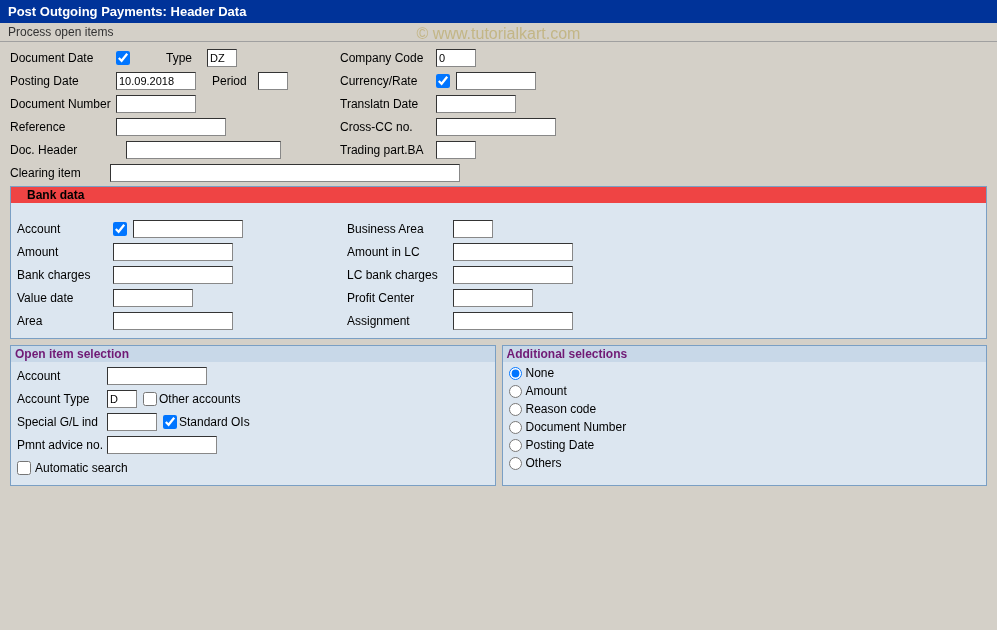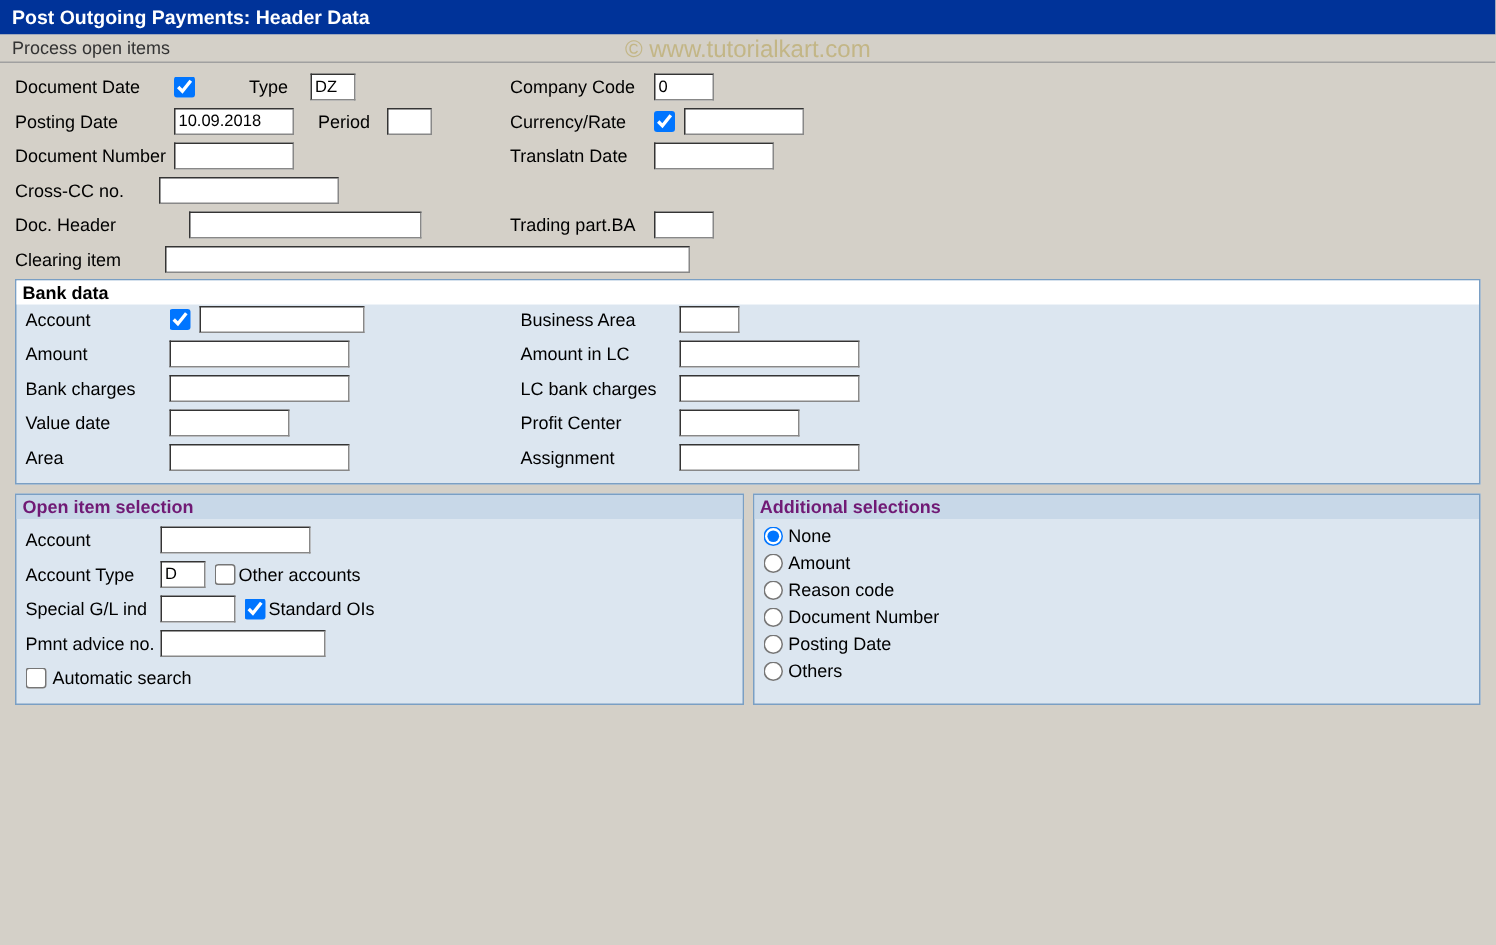--- a/index.html
+++ b/index.html
@@ -60,23 +60,23 @@
       background: #dce6f0;
       margin-bottom: 6px;
       padding: 4px 6px;
       position: relative;
     }
     .section-title {
       font-size: 12px;
       font-weight: bold;
       color: #000;
       margin-bottom: 4px;
-      background: #ffffff;
-      padding: 1px 4px;
-      margin: -4px -6px 0 -6px;
+      background: #ef4444;
+      padding: 1px 16px;
+      margin: -4px -6px 16px -6px;
     }
     .bottom-sections {
       display: flex;
       gap: 6px;
     }
     .bottom-left {
       border: 1px solid #7a9fc4;
       background: #dce6f0;
       flex: 1;
       padding: 4px 6px;
@@ -178,20 +178,24 @@
           </div>
           <div class="col-right" style="display:flex; align-items:center; gap:6px;">
             <span class="field-label" style="width:90px;">Translatn Date</span>
             <input type="text" value="" style="width: 80px;">
           </div>
         </div>
       </div>
 
       <div class="form-row">
         <div class="two-col" style="width:100%;">
+          <div class="col-left" style="display:flex; align-items:center; gap:6px;">
+            <span class="field-label" style="width:100px;">Reference</span>
+            <input type="text" value="" style="width: 110px;">
+          </div>
           <div class="col-right" style="display:flex; align-items:center; gap:6px;">
             <span class="field-label" style="width:90px;">Cross-CC no.</span>
             <input type="text" value="" style="width: 120px;">
           </div>
         </div>
       </div>
 
       <div class="form-row">
         <div class="two-col" style="width:100%;">
           <div class="col-left" style="display:flex; align-items:center; gap:16px;">

